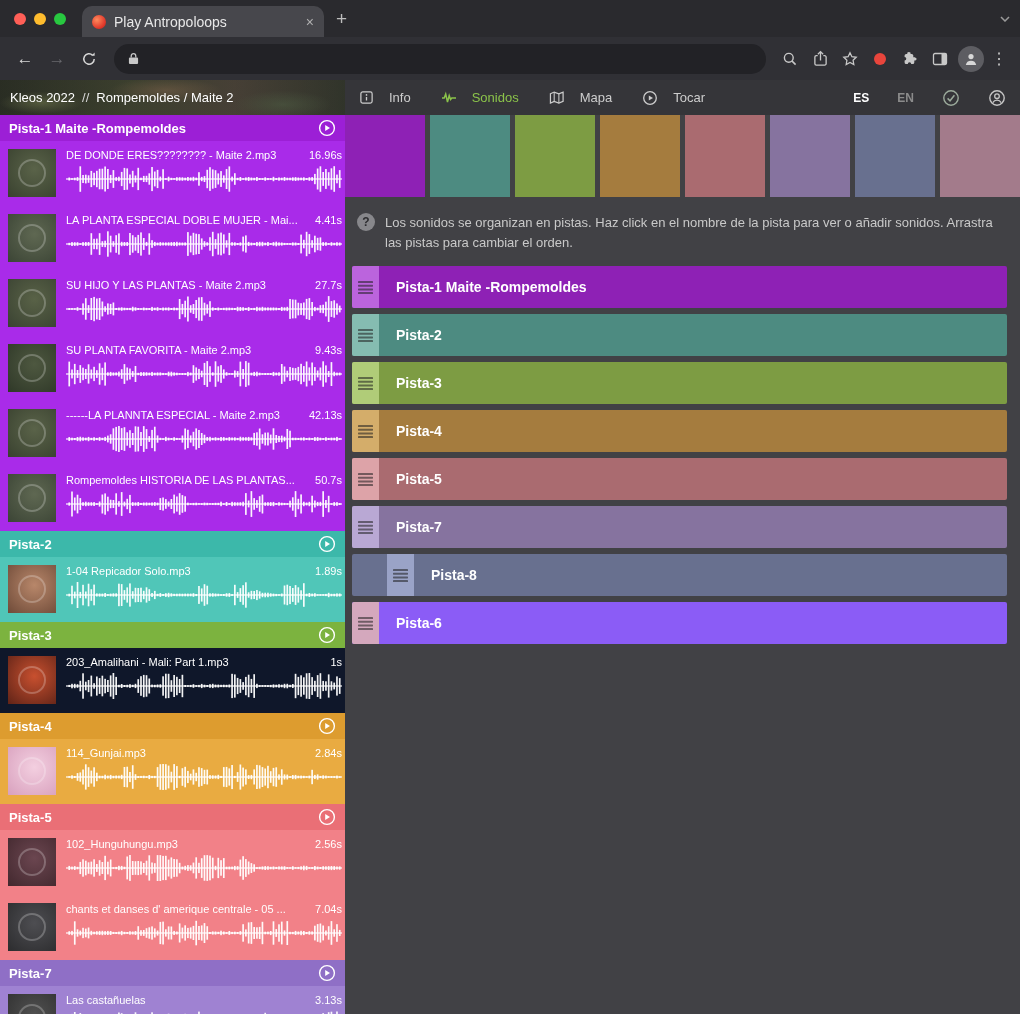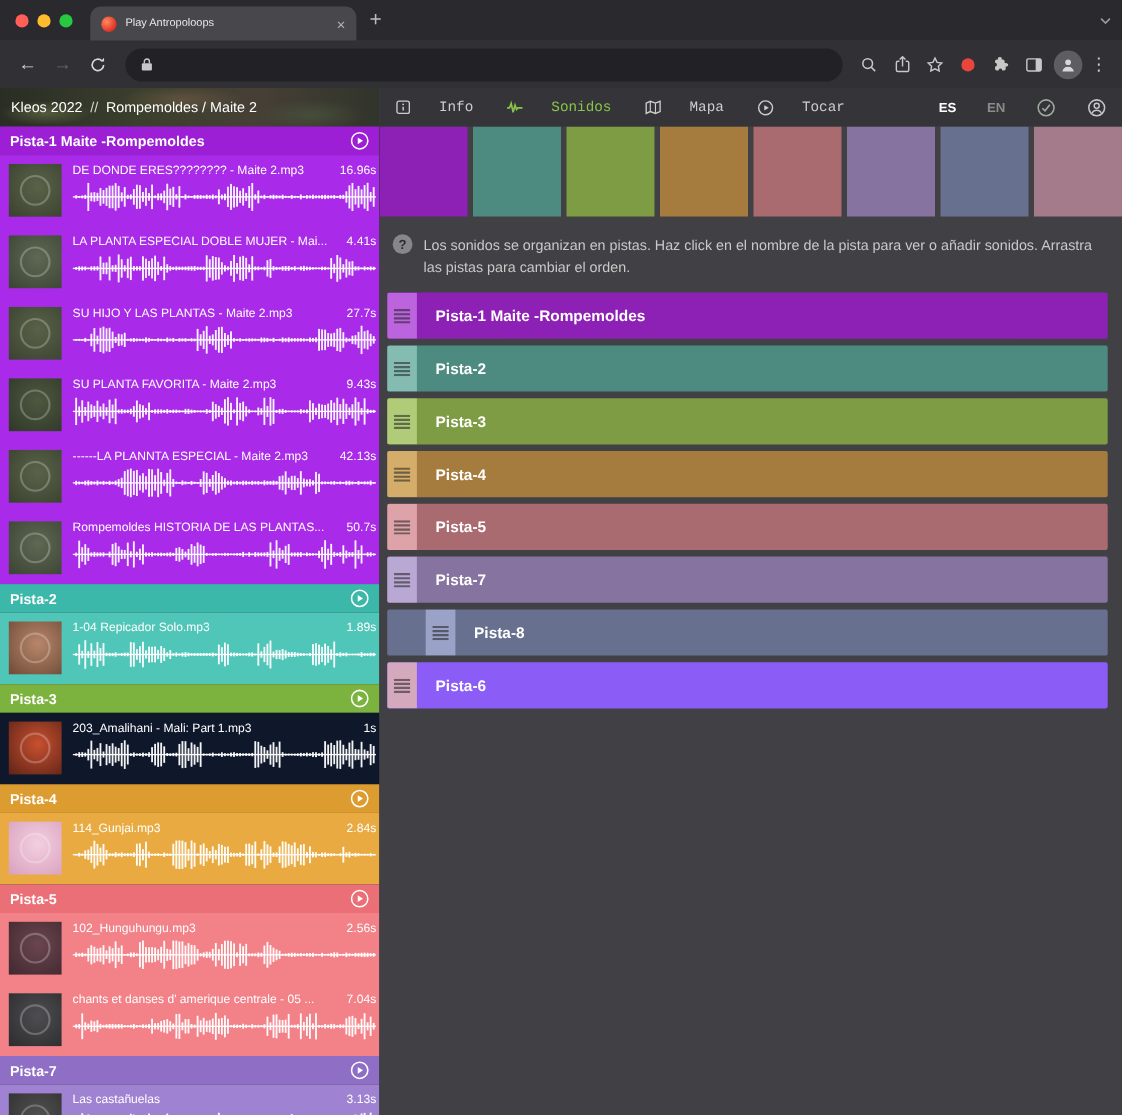--- a/index.html
+++ b/index.html
@@ -9,21 +9,21 @@
 
   
   .tabstrip { height: 37px; flex: none; background: #2a2a2e; display: flex; align-items: center; padding: 0 10px; }
   .traffic { display: flex; gap: 8px; margin: 0 16px 0 4px; }
   .tl { width: 12px; height: 12px; border-radius: 50%; display: inline-block; }
   .tl.red { background: #ff5f57; } .tl.yellow { background: #febc2e; } .tl.green { background: #28c840; }
   .tab { align-self: flex-end; height: 31px; width: 242px; background: #47474c; border-radius: 10px 10px 0 0;
          display: flex; align-items: center; padding: 0 10px; gap: 8px; }
   .favicon { width: 14px; height: 14px; border-radius: 50%; flex: none;
              background: radial-gradient(circle at 35% 35%, #ff8a5c, #e0382b 65%, #a92217); }
-  .tab-title { flex: 1; font-size: 10px; color: #e8e8e8; white-space: nowrap; overflow: hidden; }
+  .tab-title { flex: 1; font-size: 14px; color: #e8e8e8; white-space: nowrap; overflow: hidden; }
   .tab-close { color: #b0b0b0; font-size: 14px; flex: none; cursor: pointer; }
   .newtab { margin-left: 12px; color: #bdbdbd; font-size: 19px; line-height: 1; cursor: pointer; }
   .strip-chevron { margin-left: auto; display: flex; cursor: pointer; }
 
   .toolbar { height: 43px; flex: none; background: #303035; display: flex; align-items: center; padding: 0 12px; gap: 6px; }
   .navbtn { width: 26px; text-align: center; font-size: 17px; color: #d8d8d8; cursor: pointer; flex: none; }
   .navbtn.disabled { color: #67676c; }
   .navbtn svg { display: block; margin: 0 auto; }
   .urlbar { flex: 1; height: 30px; background: #222226; border-radius: 15px; display: flex; align-items: center;
             padding: 0 14px; gap: 9px; margin: 0 6px; min-width: 0; }
@@ -60,21 +60,21 @@
   .clip-body { flex: 1; min-width: 0; display: flex; flex-direction: column; }
   .clip-top { display: flex; align-items: baseline; gap: 5px; font-size: 11px; color: #fff; }
   .clip-title { flex: 1; min-width: 0; white-space: nowrap; overflow: hidden; text-overflow: ellipsis; }
   .clip-dur { flex: none; }
   .waveform { height: 30px; margin-top: 3px; }
   .waveform svg { display: block; }
 
   
   .main { flex: 1; min-width: 0; display: flex; flex-direction: column; background: #414145; overflow: hidden; }
   .main-nav { height: 35px; flex: none; background: #353539; display: flex; align-items: center; padding: 0 14px; }
-  .nav-item { display: flex; align-items: center; gap: 25px; margin-right: 30px; font-size: 13px; color: #cdcdcd; cursor: pointer; font-family: Liberation Mono, monospace; }
+  .nav-item { display: flex; align-items: center; gap: 15px; margin-right: 30px; font-size: 13px; color: #cdcdcd; cursor: pointer; }
   .nav-item svg { display: block; }
   .nav-right { margin-left: auto; display: flex; align-items: center; gap: 28px; }
   .lang { font-size: 12px; font-weight: bold; color: #fff; cursor: pointer; }
   .lang.inactive { color: #8b8b8b; }
   .circle-ic { display: flex; cursor: pointer; }
   .ic-check { color: #9cab9c; }
   .ic-account { color: #c6c6c6; }
 
   .swatch-row { display: flex; gap: 5px; flex: none; overflow: hidden; }
   .swatch { width: 80px; height: 82px; flex: none; cursor: pointer; }

